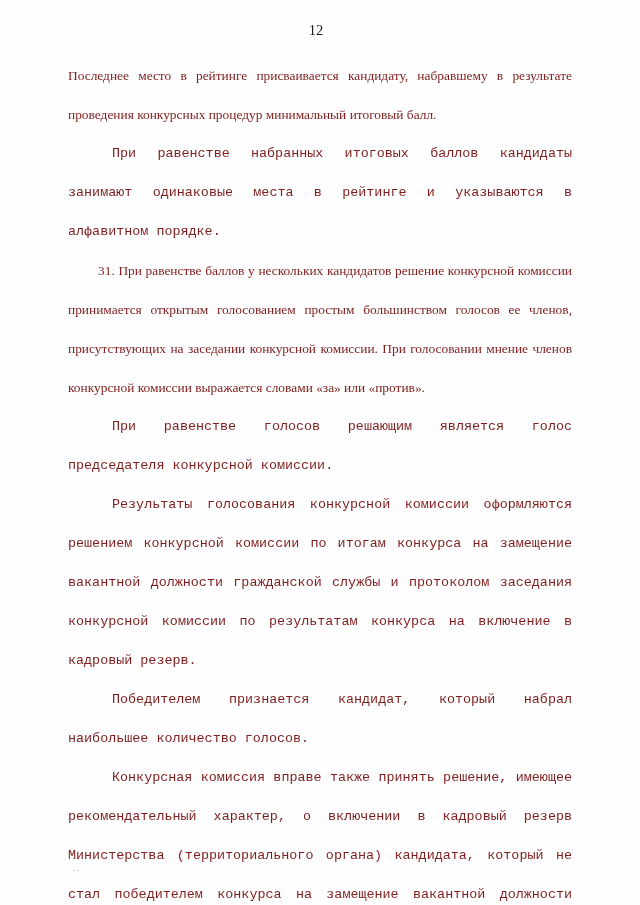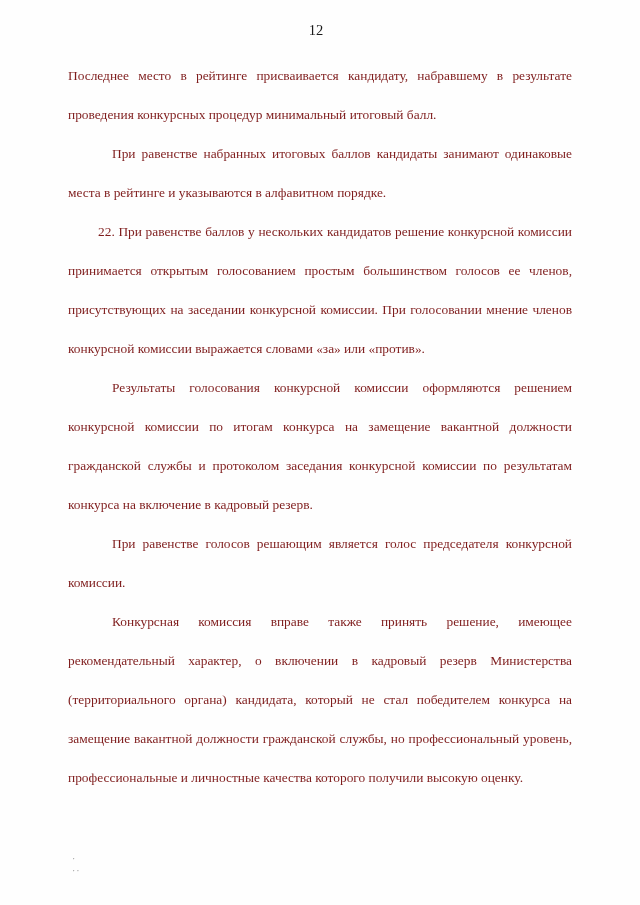--- a/index.html
+++ b/index.html
@@ -45,20 +45,21 @@
     hyphens: none;
   }
   .para.no-indent {
     text-indent: 0;
   }
   .para.indent-small {
     text-indent: 30px;
   }
   .para.indent-big {
     text-indent: 44px;
+    font-family: Liberation Mono, monospace;
   }
   .footer-marks {
     position: absolute;
     left: 72px;
     bottom: 22px;
     width: 60px;
     height: 30px;
   }
   .footer-marks span {
     display: block;
@@ -71,23 +72,24 @@
 </head>
 <body>
 
 <div class="page">
 
   <div class="page-number">12</div>
 
   <div class="body-text">
     <p class="para no-indent">Последнее место в рейтинге присваивается кандидату, набравшему в результате проведения конкурсных процедур минимальный итоговый балл.</p>
     <p class="para indent-big">При равенстве набранных итоговых баллов кандидаты занимают одинаковые места в рейтинге и указываются в алфавитном порядке.</p>
-    <p class="para indent-small">22. При равенстве баллов у нескольких кандидатов решение конкурсной комиссии принимается открытым голосованием простым большинством голосов ее членов, присутствующих на заседании конкурсной комиссии. При голосовании мнение членов конкурсной комиссии выражается словами «за» или «против».</p>
+    <p class="para indent-small">31. При равенстве баллов у нескольких кандидатов решение конкурсной комиссии принимается открытым голосованием простым большинством голосов ее членов, присутствующих на заседании конкурсной комиссии. При голосовании мнение членов конкурсной комиссии выражается словами «за» или «против».</p>
+    <p class="para indent-big">При равенстве голосов решающим является голос председателя конкурсной комиссии.</p>
     <p class="para indent-big"> Результаты голосования конкурсной комиссии оформляются решением конкурсной комиссии по итогам конкурса на замещение вакантной должности гражданской службы и протоколом заседания конкурсной комиссии по результатам конкурса на включение в кадровый резерв.</p>
-    <p class="para indent-big">При равенстве голосов решающим является голос председателя конкурсной комиссии.</p>
+    <p class="para indent-big">Победителем признается кандидат, который набрал наибольшее количество голосов.</p>
     <p class="para indent-big">Конкурсная комиссия вправе также принять решение, имеющее рекомендательный характер, о включении в кадровый резерв Министерства (территориального органа) кандидата, который не стал победителем конкурса на замещение вакантной должности гражданской службы, но профессиональный уровень, профессиональные и личностные качества которого получили высокую оценку.</p>
   </div>
 
   <div class="footer-marks">
     <span>·</span>
     <span>··</span>
   </div>
 
 </div>
 

